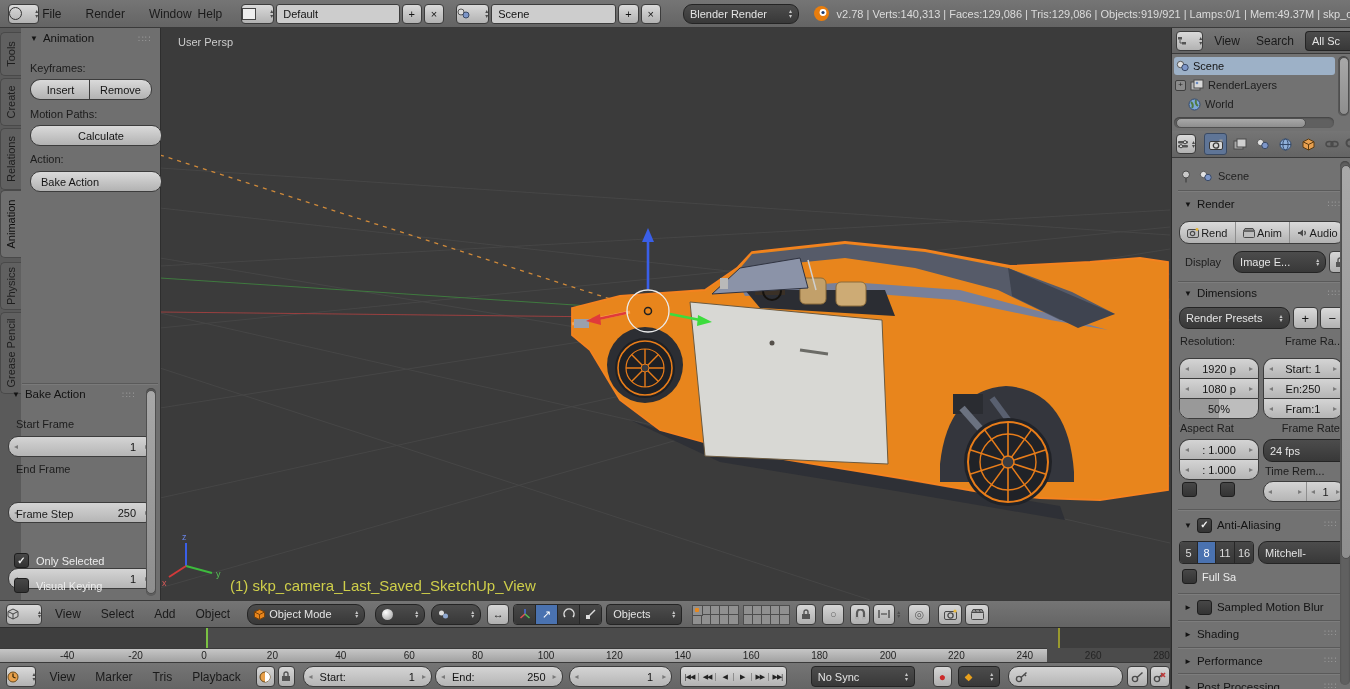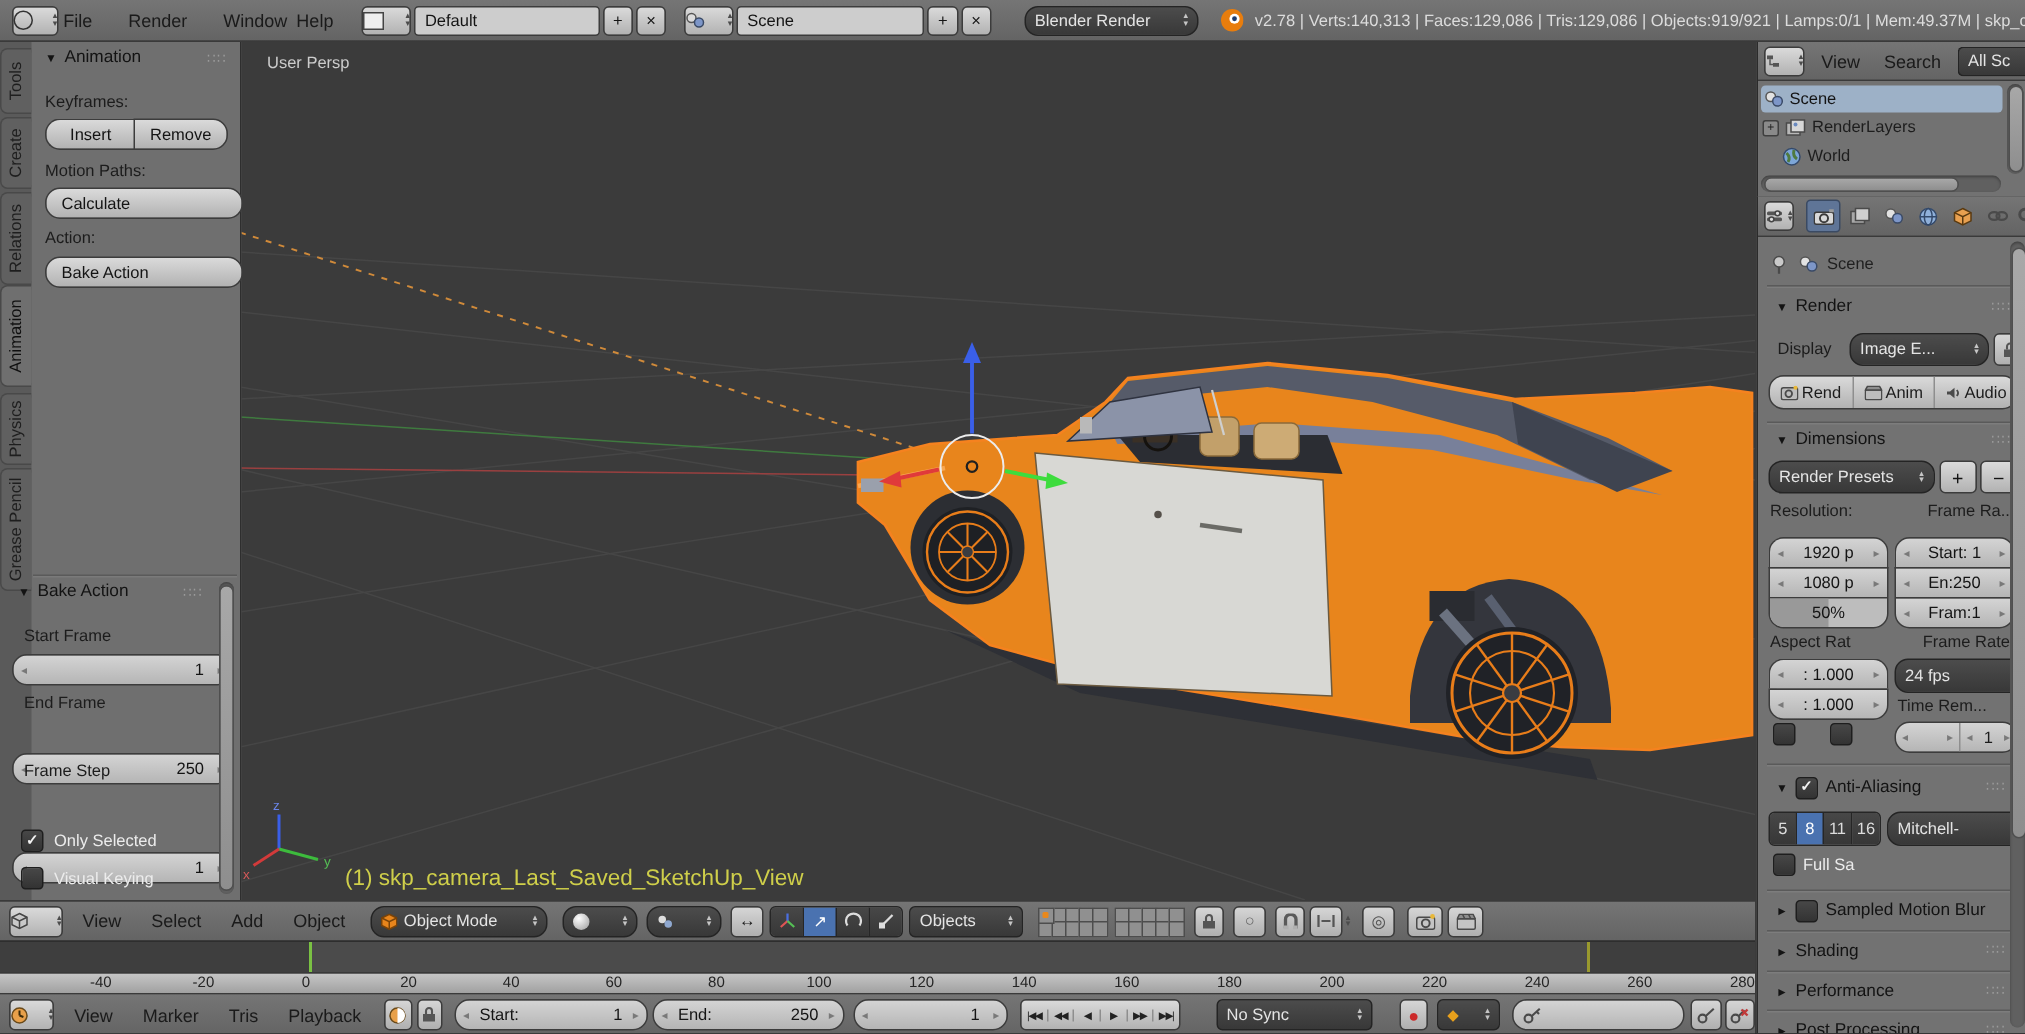--- a/index.html
+++ b/index.html
@@ -214,21 +214,21 @@
   </div>
   <span class="abs grip" style="left:138px;top:34px">∷∷</span>
   <span class="abs" style="left:30px;top:62px">Keyframes:</span>
   <div class="abs btn" style="left:30px;top:79px;width:59px;height:19px;border-radius:10px 0 0 10px;border-right:none">
       <span>Insert</span>
     </div>
   <div class="abs btn" style="left:89px;top:79px;width:61px;height:19px;border-radius:0 10px 10px 0">
       <span>Remove</span>
     </div>
   <span class="abs" style="left:30px;top:108px">Motion Paths:</span>
-  <div class="abs btn pill" style="left:30px;top:125px;width:120px;height:19px;justify-content:flex-start;padding-left:10px">
+  <div class="abs btn pill" style="left:30px;top:125px;width:120px;height:19px;justify-content:center;padding-left:10px">
       <span>Calculate</span>
     </div>
   <span class="abs" style="left:30px;top:153px">Action:</span>
   <div class="abs btn pill" style="left:30px;top:171px;width:120px;height:19px;justify-content:flex-start;padding-left:10px">
       <span>Bake Action</span>
     </div>
 
   <div class="abs sep" style="left:22px;top:383px;width:136px"></div>
   <div class="abs ptitle" style="left:12px;top:388px">
     <span style="font-size:8px">▼</span>
@@ -404,21 +404,21 @@
           <line x1="8" y1="0.5" x2="9.5" y2="3.5" stroke="#4a4a4a"></line>
         </svg>
     </div>
   </div>
 
   <div class="abs" style="left:0;top:627px;width:1170px;height:35px;background:#4b4b4b;border-top:1px solid #2e2e2e">
     <div class="abs" style="left:0;top:0;width:207px;height:20px;background:#3e3e3e"></div>
     <div class="abs" style="left:1059px;top:0;width:111px;height:20px;background:#3e3e3e"></div>
     <div class="abs" style="left:1058px;top:0;width:2px;height:20px;background:#99992e"></div>
     <div class="abs" style="left:206px;top:0;width:2px;height:20px;background:#7ac143"></div>
-    <div class="abs" style="left:0;top:20px;width:1170px;height:15px;background:linear-gradient(#c6c6c6,#9b9b9b);border-top:1px solid #393939">
+    <div class="abs" style="left:0;top:20px;width:1047px;height:15px;background:linear-gradient(#c6c6c6,#9b9b9b);border-top:1px solid #393939">
         <span class="tick" style="left: 67.2px;">-40</span>
         <span class="tick" style="left: 135.6px;">-20</span>
         <span class="tick" style="left: 204px;">0</span>
         <span class="tick" style="left: 272.4px;">20</span>
         <span class="tick" style="left: 340.8px;">40</span>
         <span class="tick" style="left: 409.2px;">60</span>
         <span class="tick" style="left: 477.6px;">80</span>
         <span class="tick" style="left: 546px;">100</span>
         <span class="tick" style="left: 614.4px;">120</span>
         <span class="tick" style="left: 682.8px;">140</span>
@@ -646,60 +646,60 @@
         </svg>
       <span style="color:#1f1f1f">Scene</span>
     </div>
     <div class="sep" style="margin:2px 6px 0 6px"></div>
 
     <div class="row ptitle" style="height:22px;padding-left:12px;margin-top:2px">
       <span style="font-size:8px">▼</span>
       <span>Render</span>
       <span class="grip" style="margin-left:auto;margin-right:10px">∷∷</span>
     </div>
+    <div class="row" style="height:21px;margin:6px 6px 0 7px;border:1px solid #3c3c3c;border-radius:10px;overflow:hidden;background:linear-gradient(#dadada,#b2b2b2)">
+      <div class="row" style="width:56px;height:100%;justify-content:center;border-right:1px solid #8e8e8e;gap:2px">
+        <svg width="12" height="10">
+            <rect x="0.5" y="1.5" width="11" height="8" rx="1.5" fill="#bdbdbd" stroke="#4a4a4a"></rect>
+            <circle cx="5.5" cy="5.5" r="2.2" fill="none" stroke="#4a4a4a" stroke-width="1.2"></circle>
+            <circle cx="10" cy="1.5" r="1.4" fill="#e8b83a"></circle>
+          </svg>
+        <span>Rend</span>
+      </div>
+      <div class="row" style="width:55px;height:100%;justify-content:center;border-right:1px solid #8e8e8e;gap:2px">
+        <svg width="12" height="10">
+            <rect x="0.5" y="3" width="11" height="6.5" rx="1" fill="#bdbdbd" stroke="#4a4a4a"></rect>
+            <path d="M0.5,3 11.5,3 10,0.5 2,0.5 Z" fill="#8e8e8e" stroke="#4a4a4a"></path>
+          </svg>
+        <span>Anim</span>
+      </div>
+      <div class="row" style="width:55px;height:100%;justify-content:center;gap:2px">
+        <svg width="11" height="10">
+            <path d="M1,4 3,4 6,1.5 6,8.5 3,6 1,6 Z" fill="#4a4a4a"></path>
+            <path d="M7.5,3 A3,3 0 0 1 7.5,7" fill="none" stroke="#4a4a4a" stroke-width="1.2"></path>
+          </svg>
+        <span>Audio</span>
+      </div>
+    </div>
     <div class="row" style="height:22px;margin-top:7px;padding-left:13px">
       <span>Display</span>
       <div class="dd" style="width:80px;height:20px;margin-left:12px;border-radius:9px">
         <span style="white-space:nowrap;overflow:hidden">Image E...</span>
         <span class="arr">
             <span>▴</span>
             <span>▾</span>
           </span>
       </div>
       <div class="icobtn" style="width:20px;height:20px;margin-left:3px">
         <svg width="10" height="11">
             <rect x="1" y="5" width="8" height="5" fill="#555"></rect>
             <path d="M3,5 V3 a2,2 0 0 1 4,0" fill="none" stroke="#555" stroke-width="1.4"></path>
           </svg>
       </div>
     </div>
-    <div class="row" style="height:21px;margin:6px 6px 0 7px;border:1px solid #3c3c3c;border-radius:10px;overflow:hidden;background:linear-gradient(#dadada,#b2b2b2)">
-      <div class="row" style="width:56px;height:100%;justify-content:center;border-right:1px solid #8e8e8e;gap:2px">
-        <svg width="12" height="10">
-            <rect x="0.5" y="1.5" width="11" height="8" rx="1.5" fill="#bdbdbd" stroke="#4a4a4a"></rect>
-            <circle cx="5.5" cy="5.5" r="2.2" fill="none" stroke="#4a4a4a" stroke-width="1.2"></circle>
-            <circle cx="10" cy="1.5" r="1.4" fill="#e8b83a"></circle>
-          </svg>
-        <span>Rend</span>
-      </div>
-      <div class="row" style="width:55px;height:100%;justify-content:center;border-right:1px solid #8e8e8e;gap:2px">
-        <svg width="12" height="10">
-            <rect x="0.5" y="3" width="11" height="6.5" rx="1" fill="#bdbdbd" stroke="#4a4a4a"></rect>
-            <path d="M0.5,3 11.5,3 10,0.5 2,0.5 Z" fill="#8e8e8e" stroke="#4a4a4a"></path>
-          </svg>
-        <span>Anim</span>
-      </div>
-      <div class="row" style="width:55px;height:100%;justify-content:center;gap:2px">
-        <svg width="11" height="10">
-            <path d="M1,4 3,4 6,1.5 6,8.5 3,6 1,6 Z" fill="#4a4a4a"></path>
-            <path d="M7.5,3 A3,3 0 0 1 7.5,7" fill="none" stroke="#4a4a4a" stroke-width="1.2"></path>
-          </svg>
-        <span>Audio</span>
-      </div>
-    </div>
     <div class="sep" style="margin:8px 6px 0 6px"></div>
 
     <div class="row ptitle" style="height:22px;padding-left:12px">
       <span style="font-size:8px">▼</span>
       <span>Dimensions</span>
       <span class="grip" style="margin-left:auto;margin-right:10px">∷∷</span>
     </div>
     <div class="row" style="height:20px;margin:4px 6px 0 7px">
       <div class="dd" style="width:104px;height:20px;border-radius:9px">
         <span>Render Presets</span>

